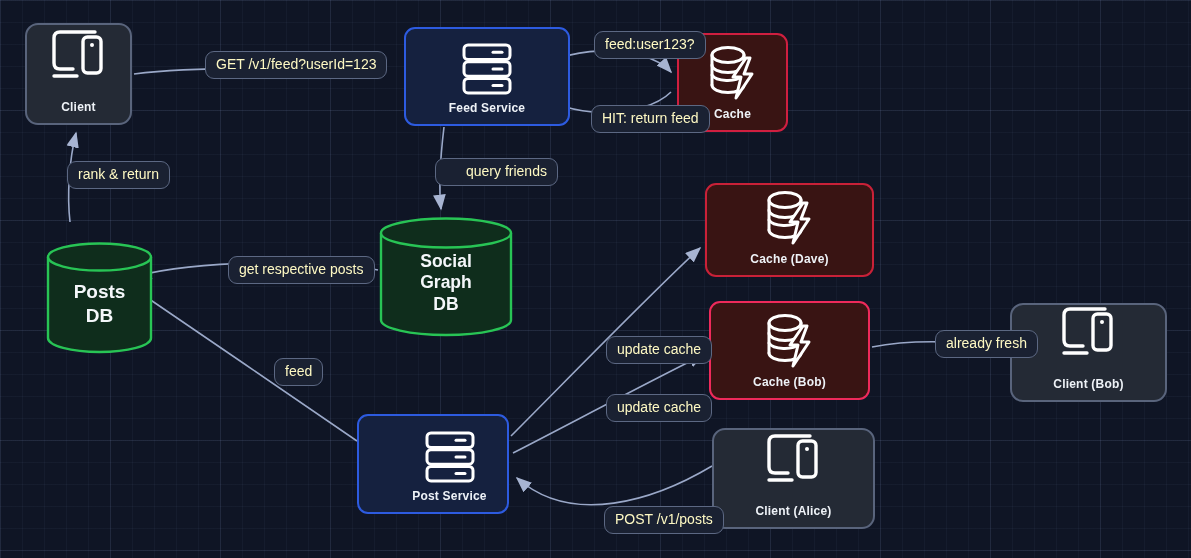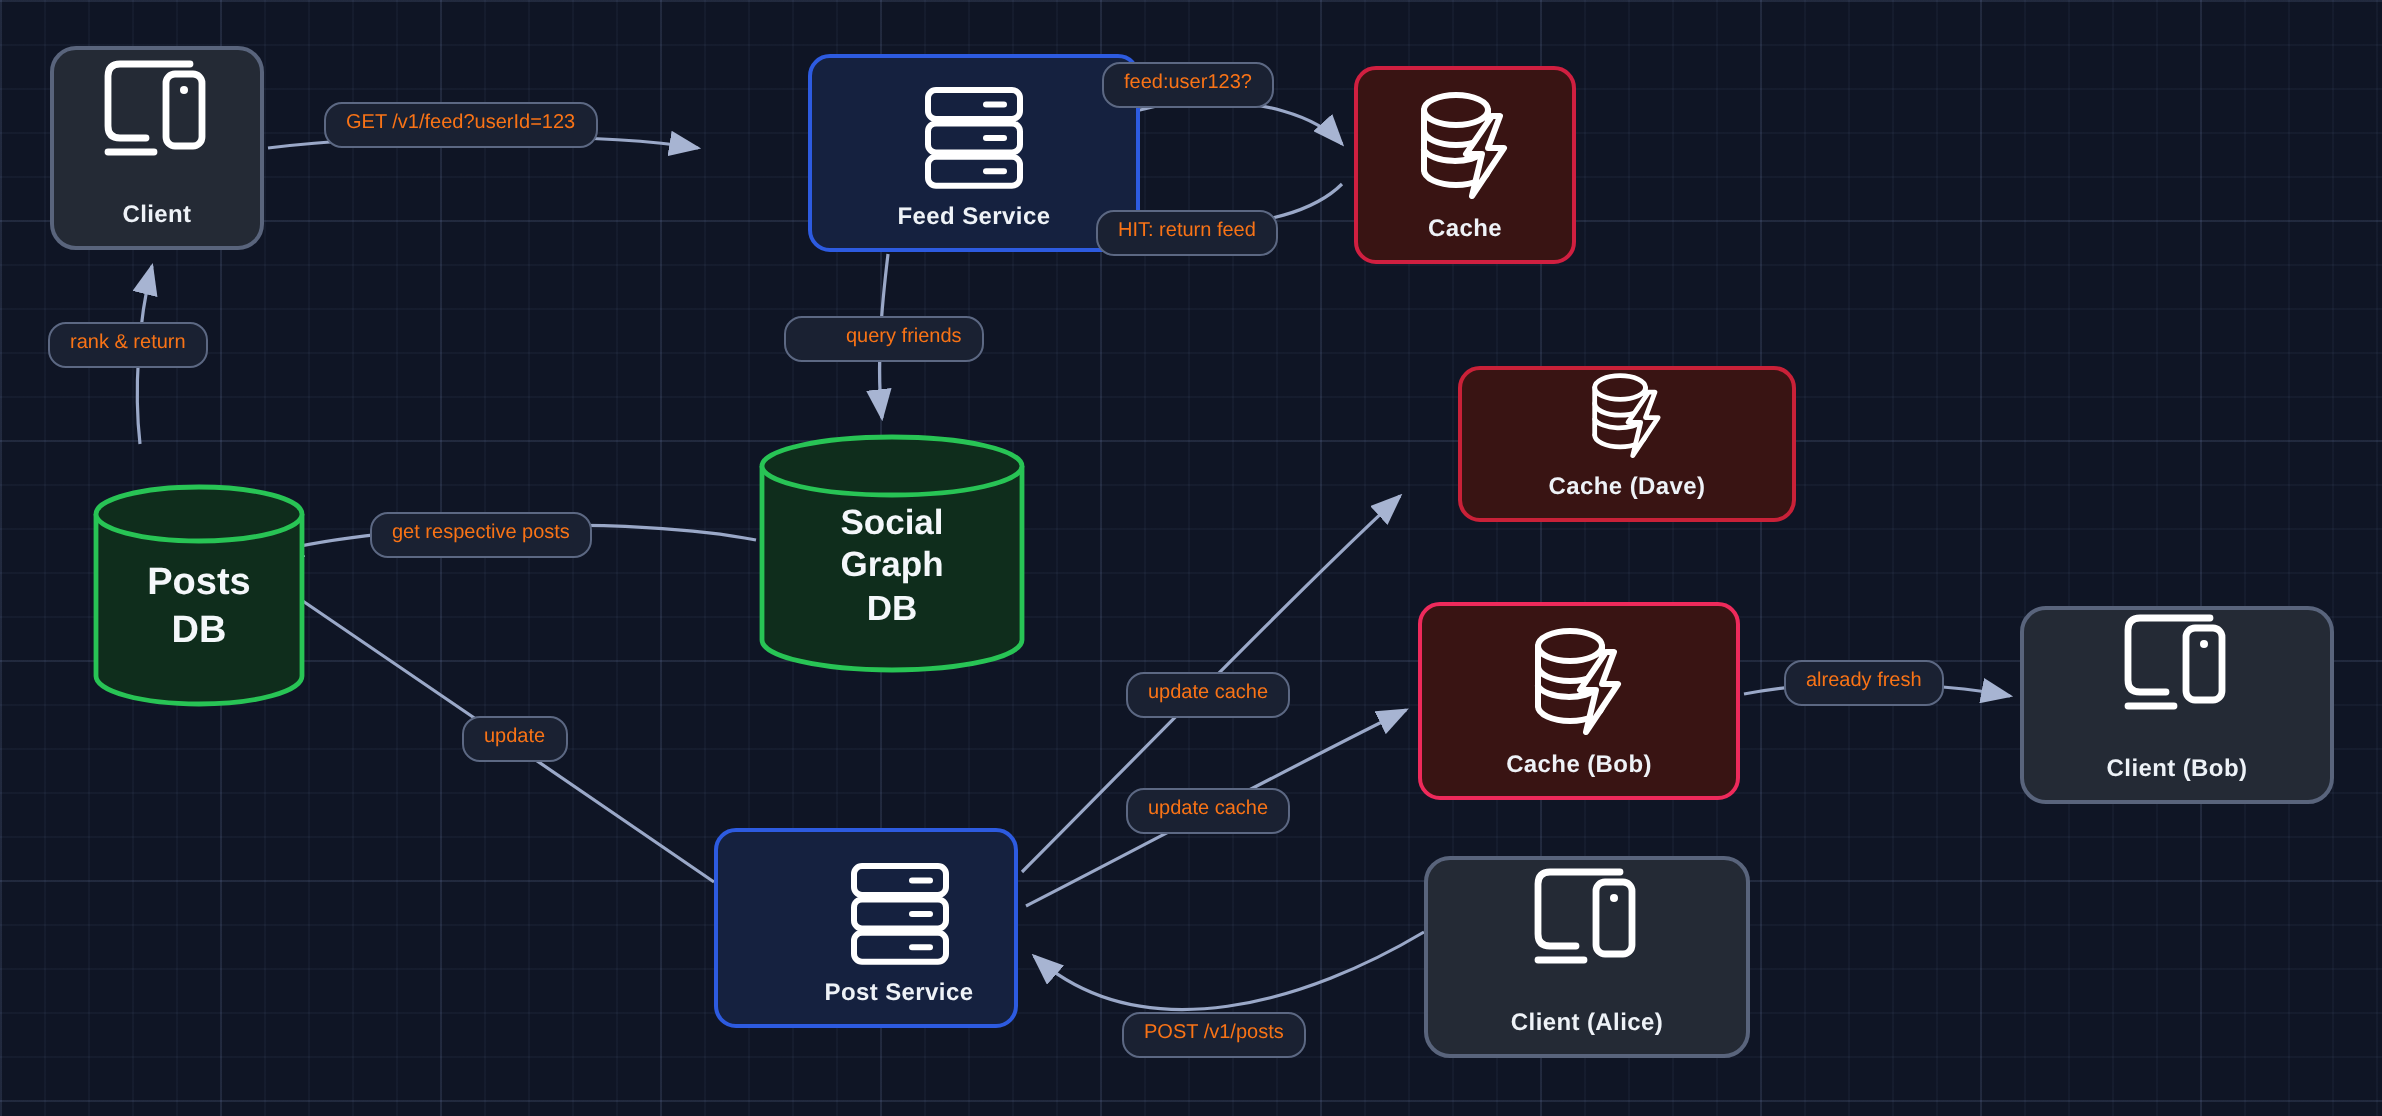--- a/index.html
+++ b/index.html
@@ -29,29 +29,29 @@
   .dbnode{position:absolute;z-index:2;}
   .dbnode svg{position:absolute;left:0;top:0;}
   .db-text{
     position:absolute;left:0;top:12px;right:0;bottom:0;z-index:3;
     display:flex;flex-direction:column;align-items:center;justify-content:center;
     font-weight:bold;font-size:19px;line-height:1.22;color:#f4f7fa;text-align:center;
   }
   .pill{
     position:absolute;z-index:4;white-space:nowrap;
     background:#1a2132;border:1px solid #5c6883;border-radius:9px;
-    color:#f97316;font-size:10px;line-height:1.25;padding:4px 10px;
+    color:#fef9c3;font-size:14px;line-height:1.25;padding:4px 10px;margin-left:43px;
   }
   
   #n-client{left:25px;top:23px;width:107px;height:102px;}
   #n-feed{left:360px;top:27px;width:166px;height:99px;margin-left:44px;}
   #n-cache{left:677px;top:33px;width:111px;height:99px;}
   #n-postsdb{left:21px;top:241px;width:107px;height:113px;margin-left:25px;}
   #n-social{left:379px;top:216px;width:134px;height:122px;}
-  #n-dave{left:705px;top:183px;width:169px;height:78px;margin-left:24px;}
+  #n-dave{left:705px;top:183px;width:169px;height:94px;}
   #n-bob{left:709px;top:301px;width:161px;height:99px;}
   #n-clientbob{left:1010px;top:303px;width:157px;height:99px;}
   #n-post{left:357px;top:414px;width:152px;height:100px;padding-left:33px;}
   #n-alice{left:712px;top:428px;width:163px;height:101px;}
   
   #l-getfeed{left:162px;top:51px;}
   #l-feeduser{left:551px;top:31px;}
   #l-hit{left:548px;top:105px;}
   #l-query{left:392px;top:158px;padding-left:30px;}
   #l-rank{left:24px;top:161px;}
@@ -219,19 +219,19 @@
         <span>DB</span>
       </div>
   </div>
 
   <div id="l-getfeed" class="pill">GET /v1/feed?userId=123</div>
   <div id="l-feeduser" class="pill">feed:user123?</div>
   <div id="l-hit" class="pill">HIT: return feed</div>
   <div id="l-query" class="pill">query friends</div>
   <div id="l-getposts" class="pill">get respective posts</div>
   <div id="l-rank" class="pill">rank &amp; return</div>
-  <div id="l-store" class="pill">update</div>
+  <div id="l-store" class="pill">feed</div>
   <div id="l-update1" class="pill">update cache</div>
   <div id="l-update2" class="pill">update cache</div>
   <div id="l-fresh" class="pill">already fresh</div>
   <div id="l-postposts" class="pill">POST /v1/posts</div>
 
 </div>
 
 </body></html>

